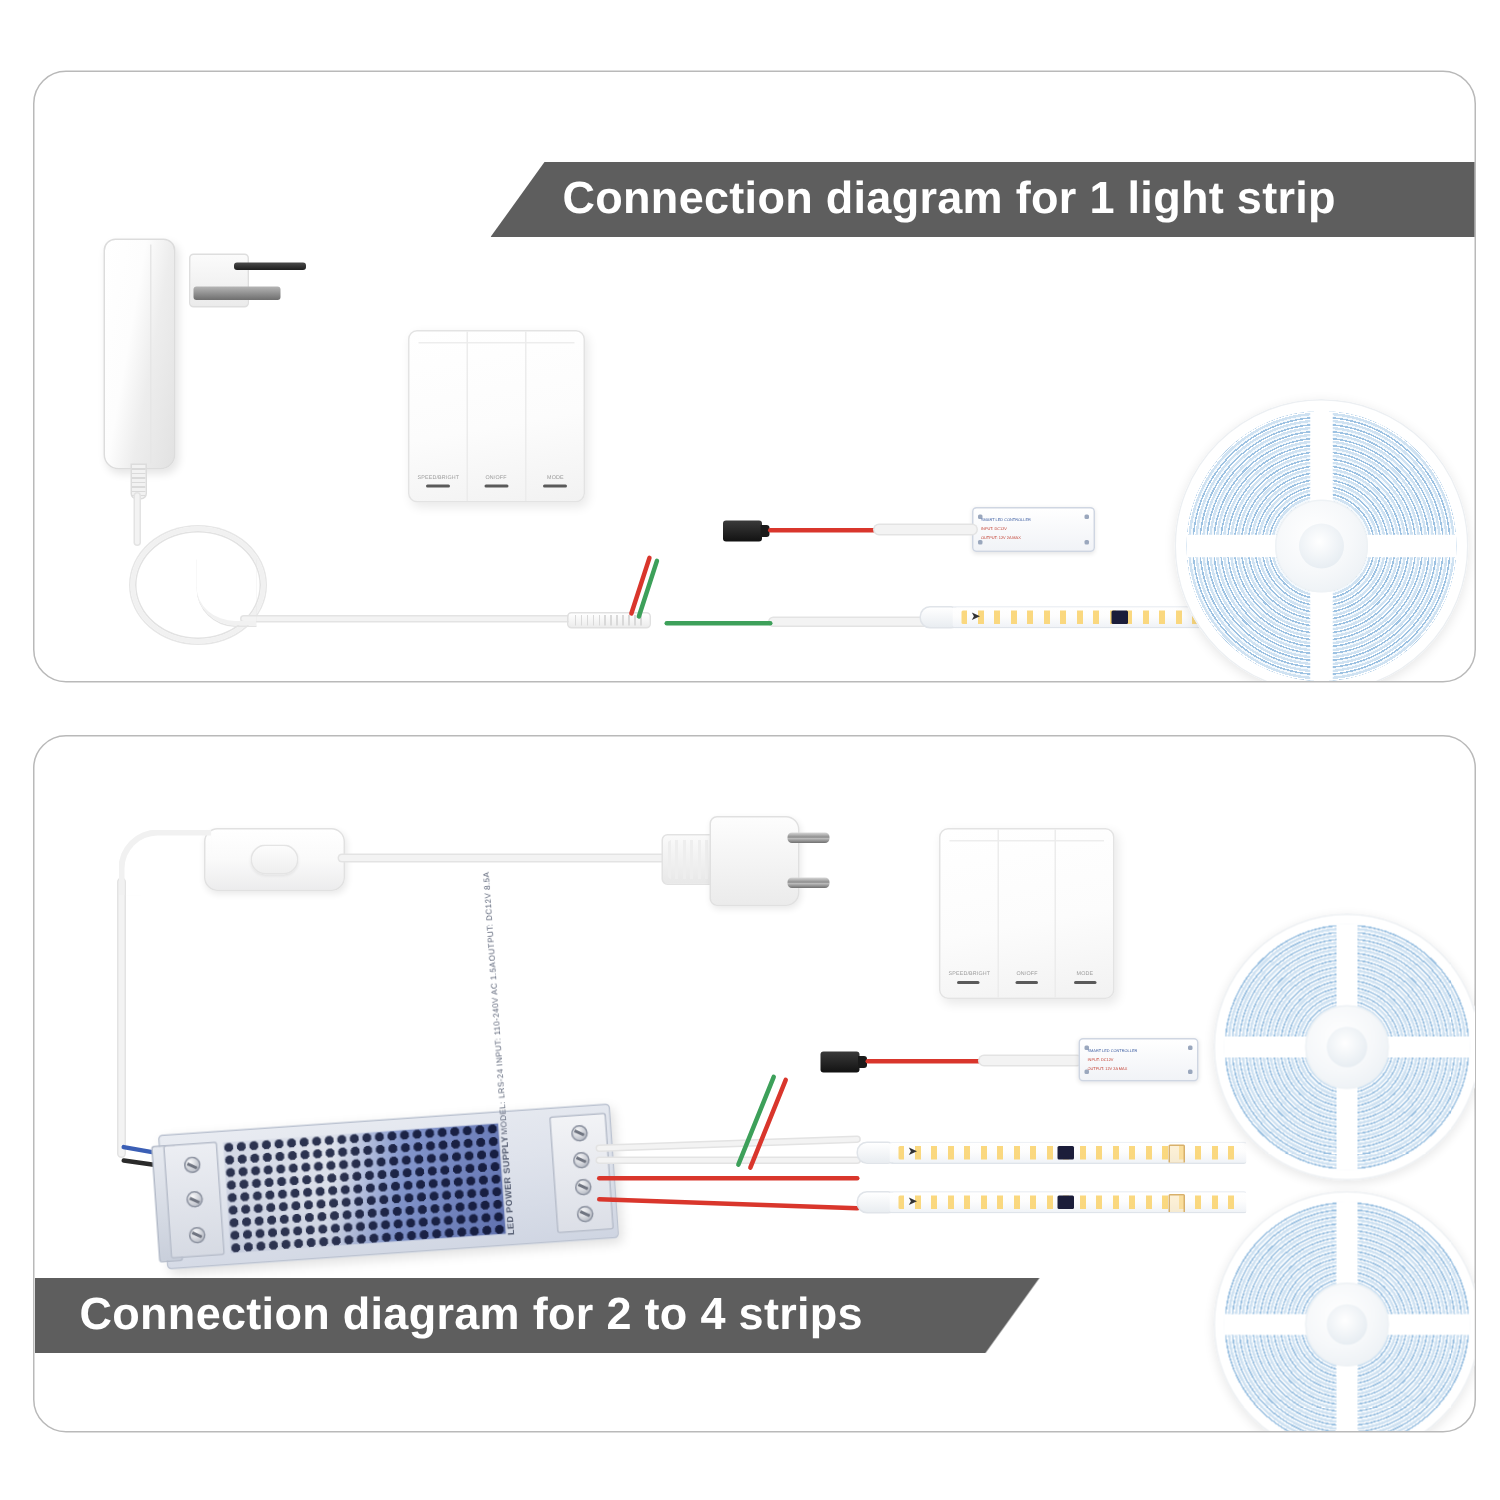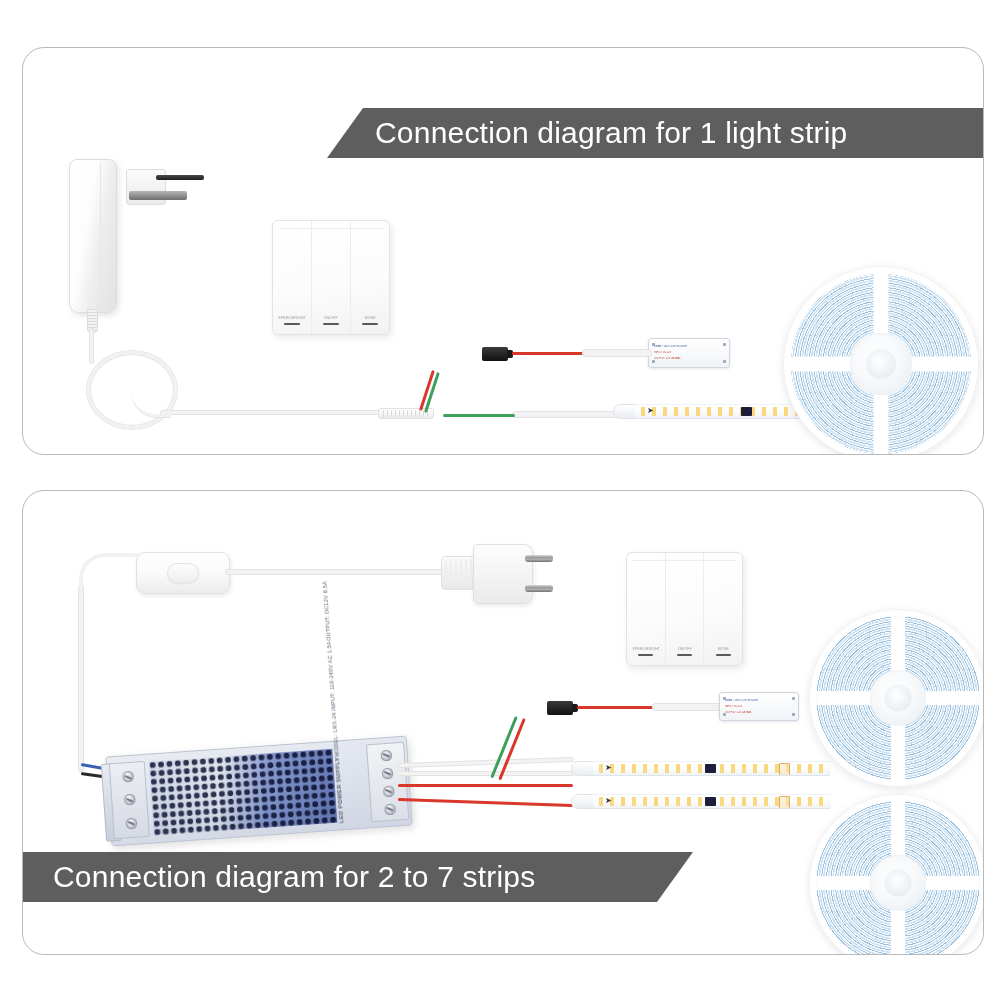--- a/index.html
+++ b/index.html
@@ -35,21 +35,21 @@
   .banner {
     position: absolute;
     background: #5e5e5e;
     display: flex;
     align-items: center;
     height: 50px;
   }
   .banner-text {
     color: #ffffff;
     font-size: 30px;
-    font-weight: 400;
+    font-weight: 700;
     letter-spacing: 0.2px;
     white-space: nowrap;
     line-height: 1;
   }
   
   #banner-one {
     right: -2px;
     top: 60px;
     width: 610px;
     padding-left: 48px;
@@ -664,17 +664,17 @@
       <div class="reel-coil" style="left:7px; top:7px; width:164px; height:164px;">
         <div class="reel-spoke" style="width:14px; height:164px; transform:translate(-50%,-50%);"></div>
         <div class="reel-spoke" style="width:164px; height:14px; transform:translate(-50%,-50%);"></div>
       </div>
       <div class="reel-hub" style="width:56px; height:56px;"></div>
       <div class="reel-hubcore" style="width:27px; height:27px;"></div>
       <div class="reel-rim"></div>
     </div>
 
     <div class="banner" id="banner-two">
-      <span class="banner-text">Connection diagram for 2 to 7 strips</span>
+      <span class="banner-text">Connection diagram for 2 to 4 strips</span>
     </div>
   </div>
 
 </div>
 
 </body></html>

